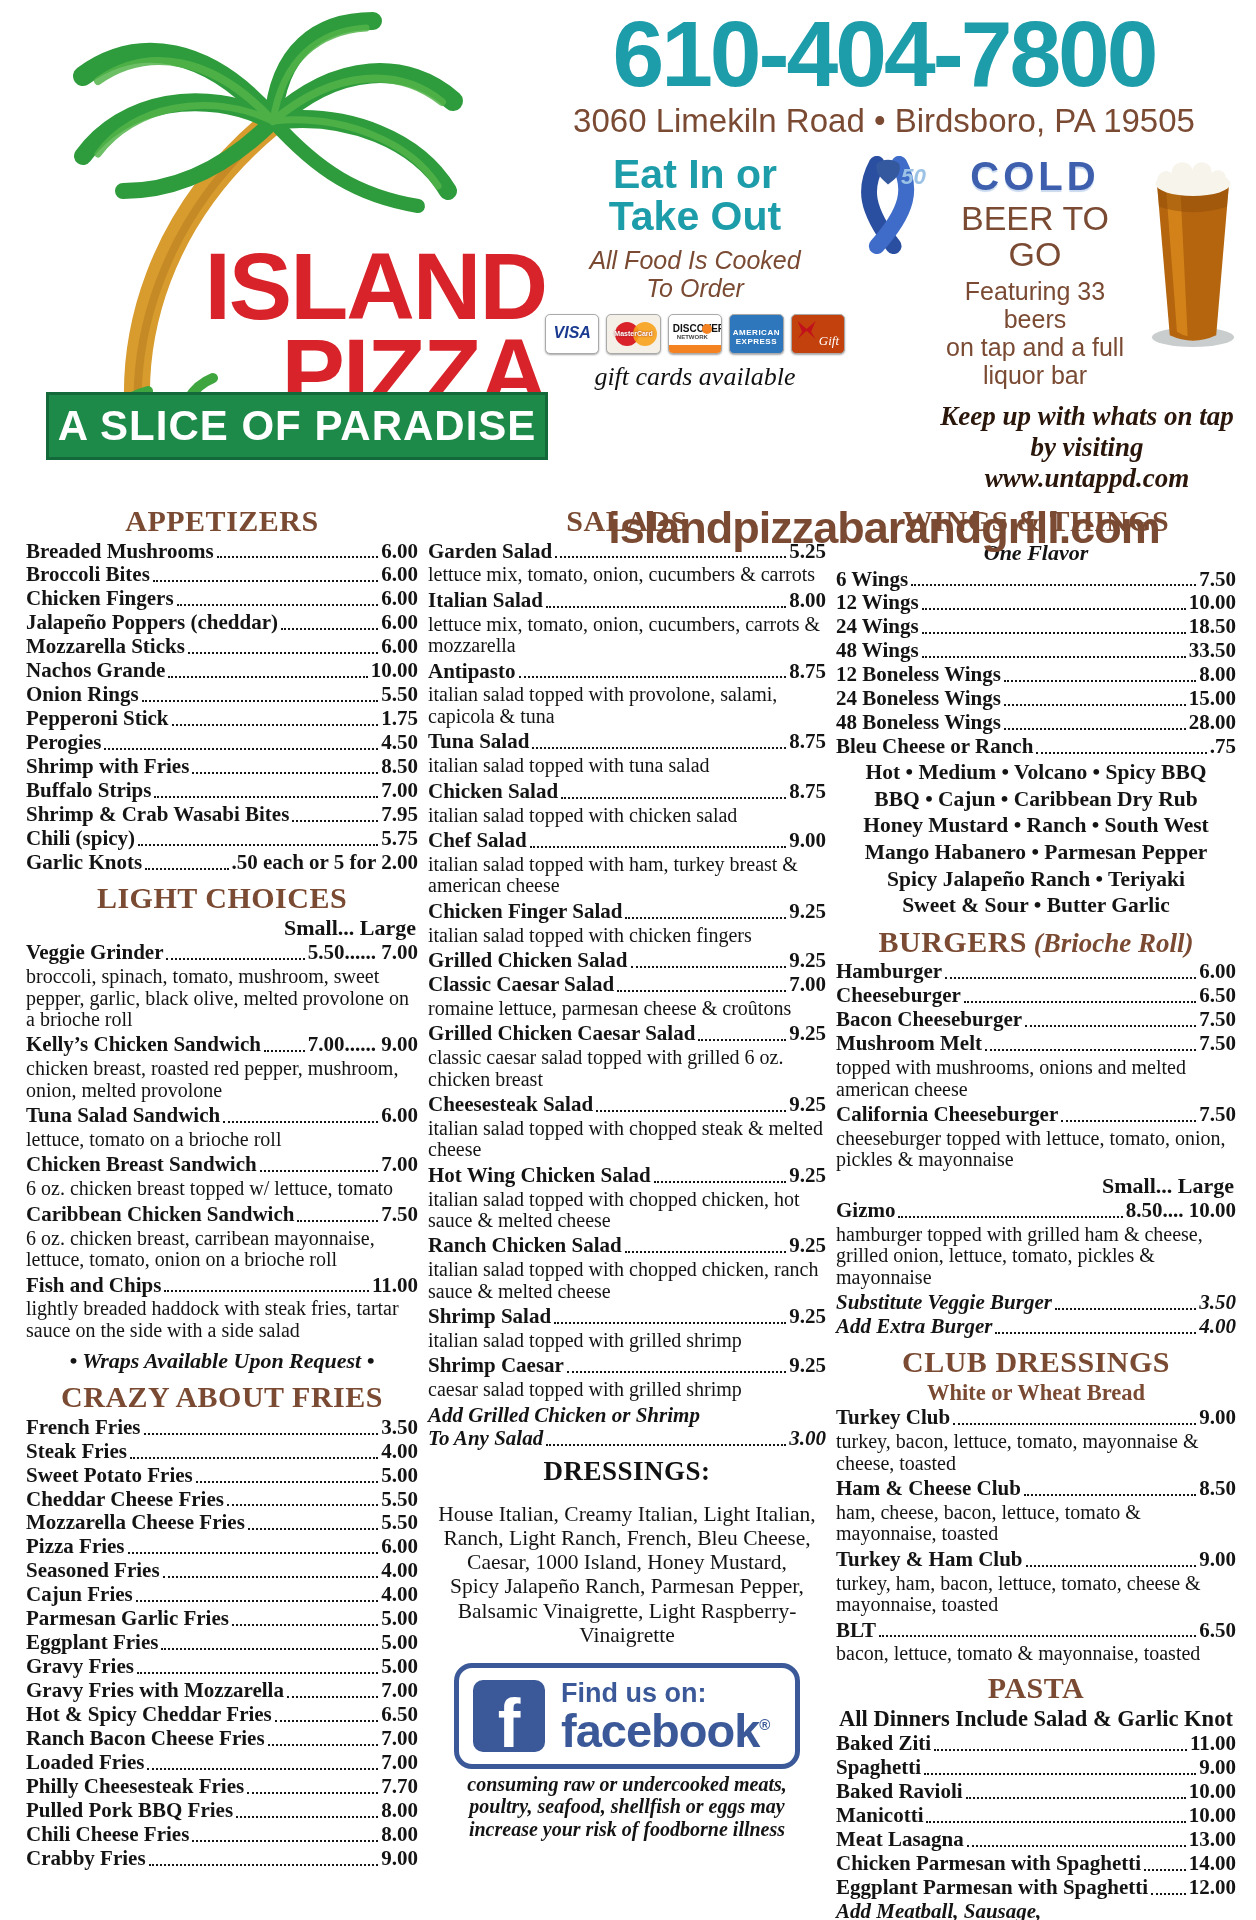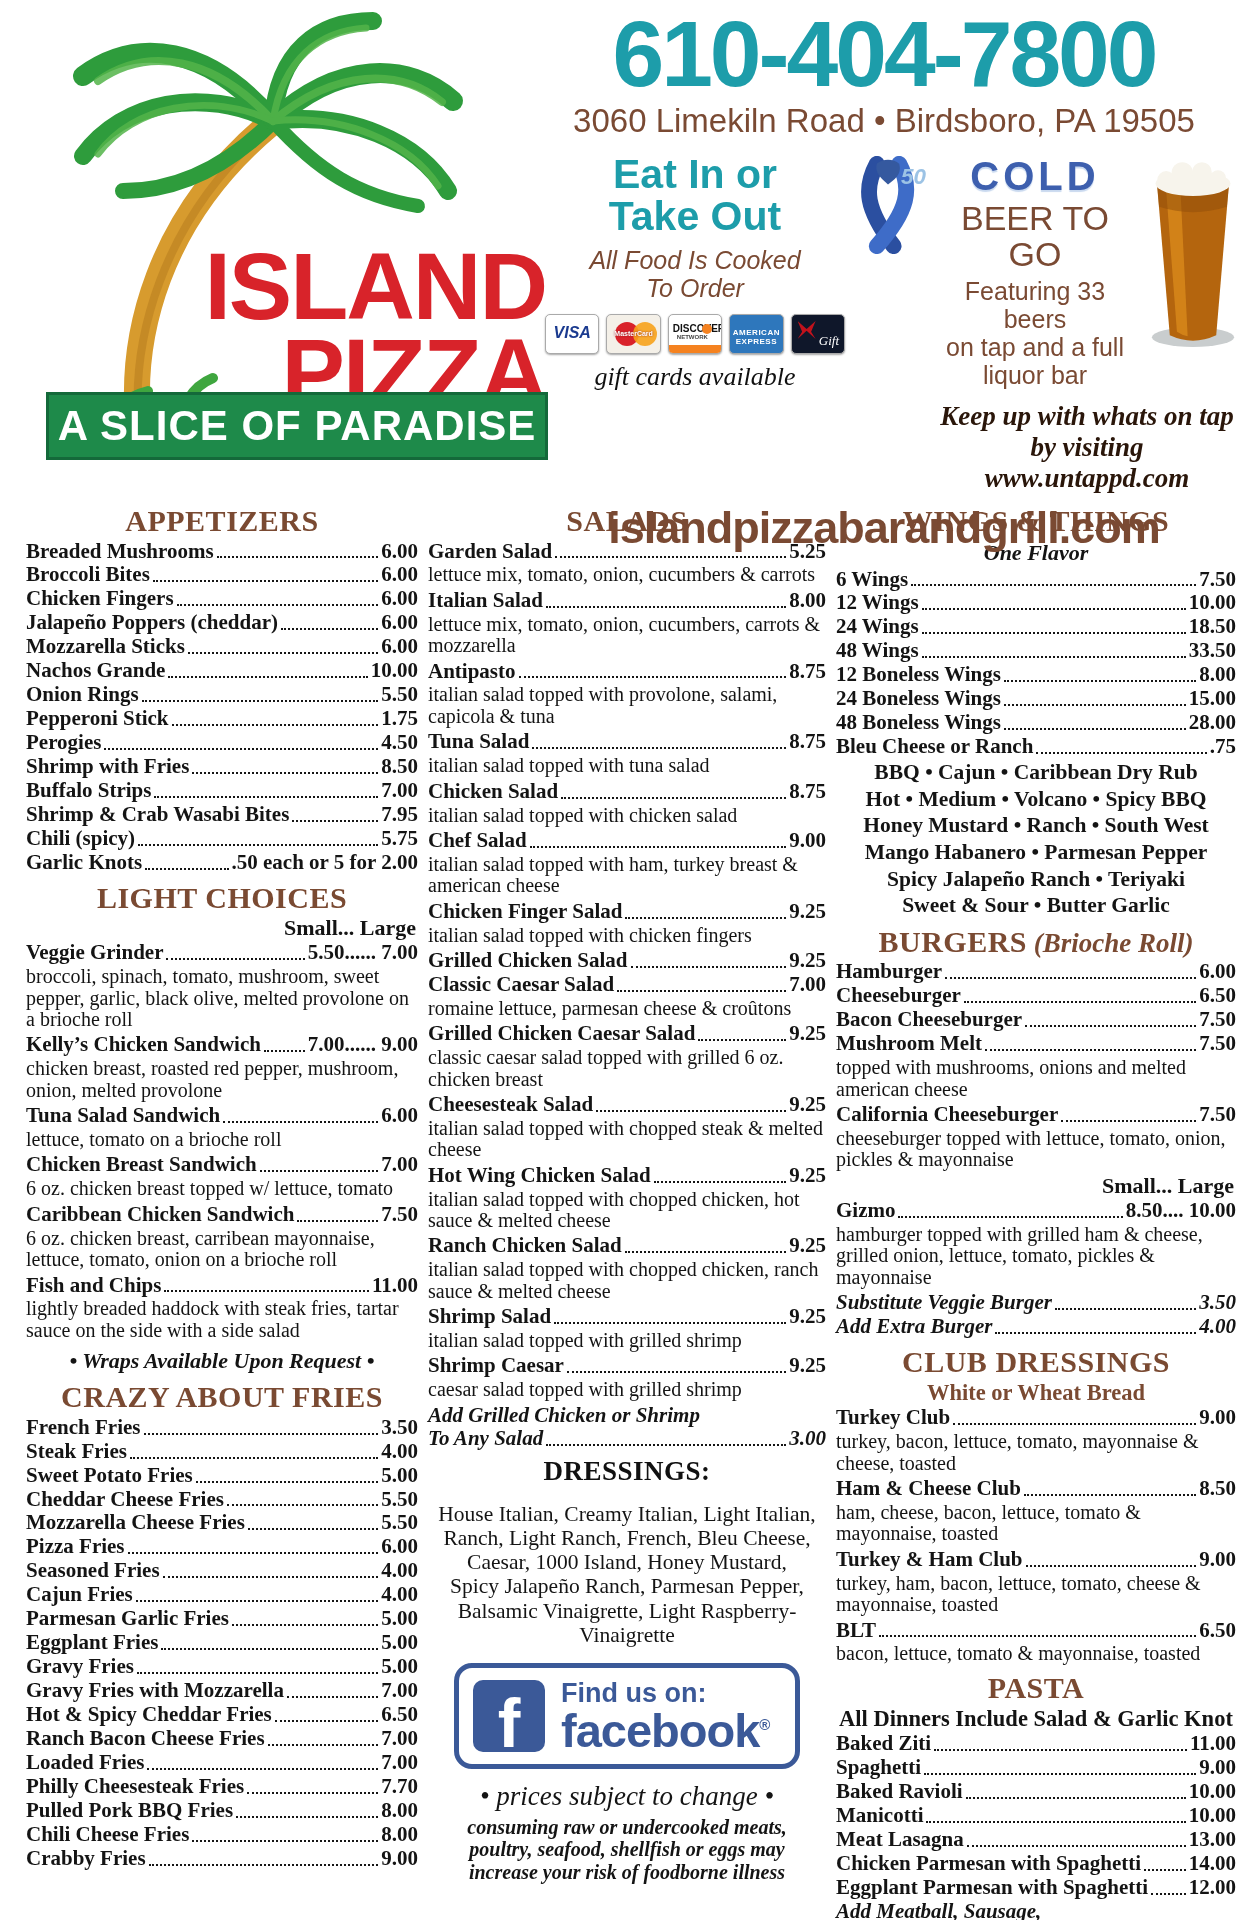--- a/index.html
+++ b/index.html
@@ -40,21 +40,21 @@
   .card.mc .c2{left:26px;background:#F7A21B;opacity:.9;}
   .card.mc .mc-t{position:absolute;left:0;right:0;top:15px;text-align:center;font-size:7px;
     font-weight:700;color:#fff;text-shadow:0 0 2px #8a1d1d;}
   .card.disc .d-t{position:absolute;left:4px;top:8px;font-weight:800;font-size:10px;color:#111;}
   .card.disc .d-n{position:absolute;left:8px;top:19px;font-weight:700;font-size:6px;color:#444;}
   .card.disc .ball{position:absolute;right:9px;top:9px;width:10px;height:10px;border-radius:50%;background:#F58220;}
   .card.disc .swoosh{position:absolute;left:0;right:0;bottom:0;height:8px;background:#F58220;}
   .card.amex{background:#2E77BC;}
   .card.amex span{position:absolute;left:2px;right:2px;top:13px;text-align:center;
     font-weight:800;font-size:8px;color:#fff;letter-spacing:.5px;}
-  .card.gift{background:#0f172a;}
+  .card.gift{background:#c2410c;}
   .card.gift .bow{position:absolute;left:6px;top:6px;width:18px;height:18px;background:#C1121C;
     clip-path:polygon(50% 45%,0 0,25% 60%,0 100%,50% 55%,100% 100%,75% 60%,100% 0);}
   .card.gift span{position:absolute;right:5px;bottom:4px;color:#fff;font-style:italic;
     font-size:13px;font-family:"Liberation Serif",serif;}
   .gift-note{font-style:italic;font-size:26px;color:#111;margin-top:8px;font-family:"Liberation Serif",serif;}
   .ribbon-wrap{width:88px;padding-top:2px;}
   .beer-col{flex:1;}
   .beer-row{display:flex;}
   .beer-txt{width:208px;text-align:center;}
   .cold{font-family:"Liberation Sans",sans-serif;font-weight:800;font-size:40px;color:#3D5FAE;
@@ -649,23 +649,20 @@
         </div>
       </section>
       <section class="sec">
         <div class="fb-badge">
           <div class="fb-f">f</div>
           <div class="fb-txt">
             <div class="fb-find">Find us on:</div>
             <div class="fb-brand">facebook<span class="fb-reg">®</span></div>
           </div>
         </div>
-        <div class="ctr prices-note">
-          <div>• prices subject to change •</div>
-        </div>
         <div class="ctr disclaimer">
           <div>consuming raw or undercooked meats,</div>
           <div>poultry, seafood, shellfish or eggs may</div>
           <div>increase your risk of foodborne illness</div>
         </div>
       </section>
     </div>
     <div class="col">
       <section class="sec">
         <div class="sec-title">WINGS &amp; THINGS</div>
@@ -722,22 +719,22 @@
           </div>
         </div>
         <div class="item">
           <div class="row">
             <span class="nm">Bleu Cheese or Ranch</span>
             <span class="dots"></span>
             <span class="pr">.75</span>
           </div>
         </div>
         <div class="ctr flavors">
+          <div>Hot • Medium • Volcano • Spicy BBQ</div>
           <div>BBQ • Cajun • Caribbean Dry Rub</div>
-          <div>Hot • Medium • Volcano • Spicy BBQ</div>
           <div>Honey Mustard • Ranch • South West</div>
           <div>Mango Habanero • Parmesan Pepper</div>
           <div>Spicy Jalapeño Ranch • Teriyaki</div>
           <div>Sweet &amp; Sour • Butter Garlic</div>
         </div>
       </section>
       <section class="sec">
         <div class="sec-title">BURGERS<span class="suffix"> (Brioche Roll)</span></div>
         <div class="item">
           <div class="row">

